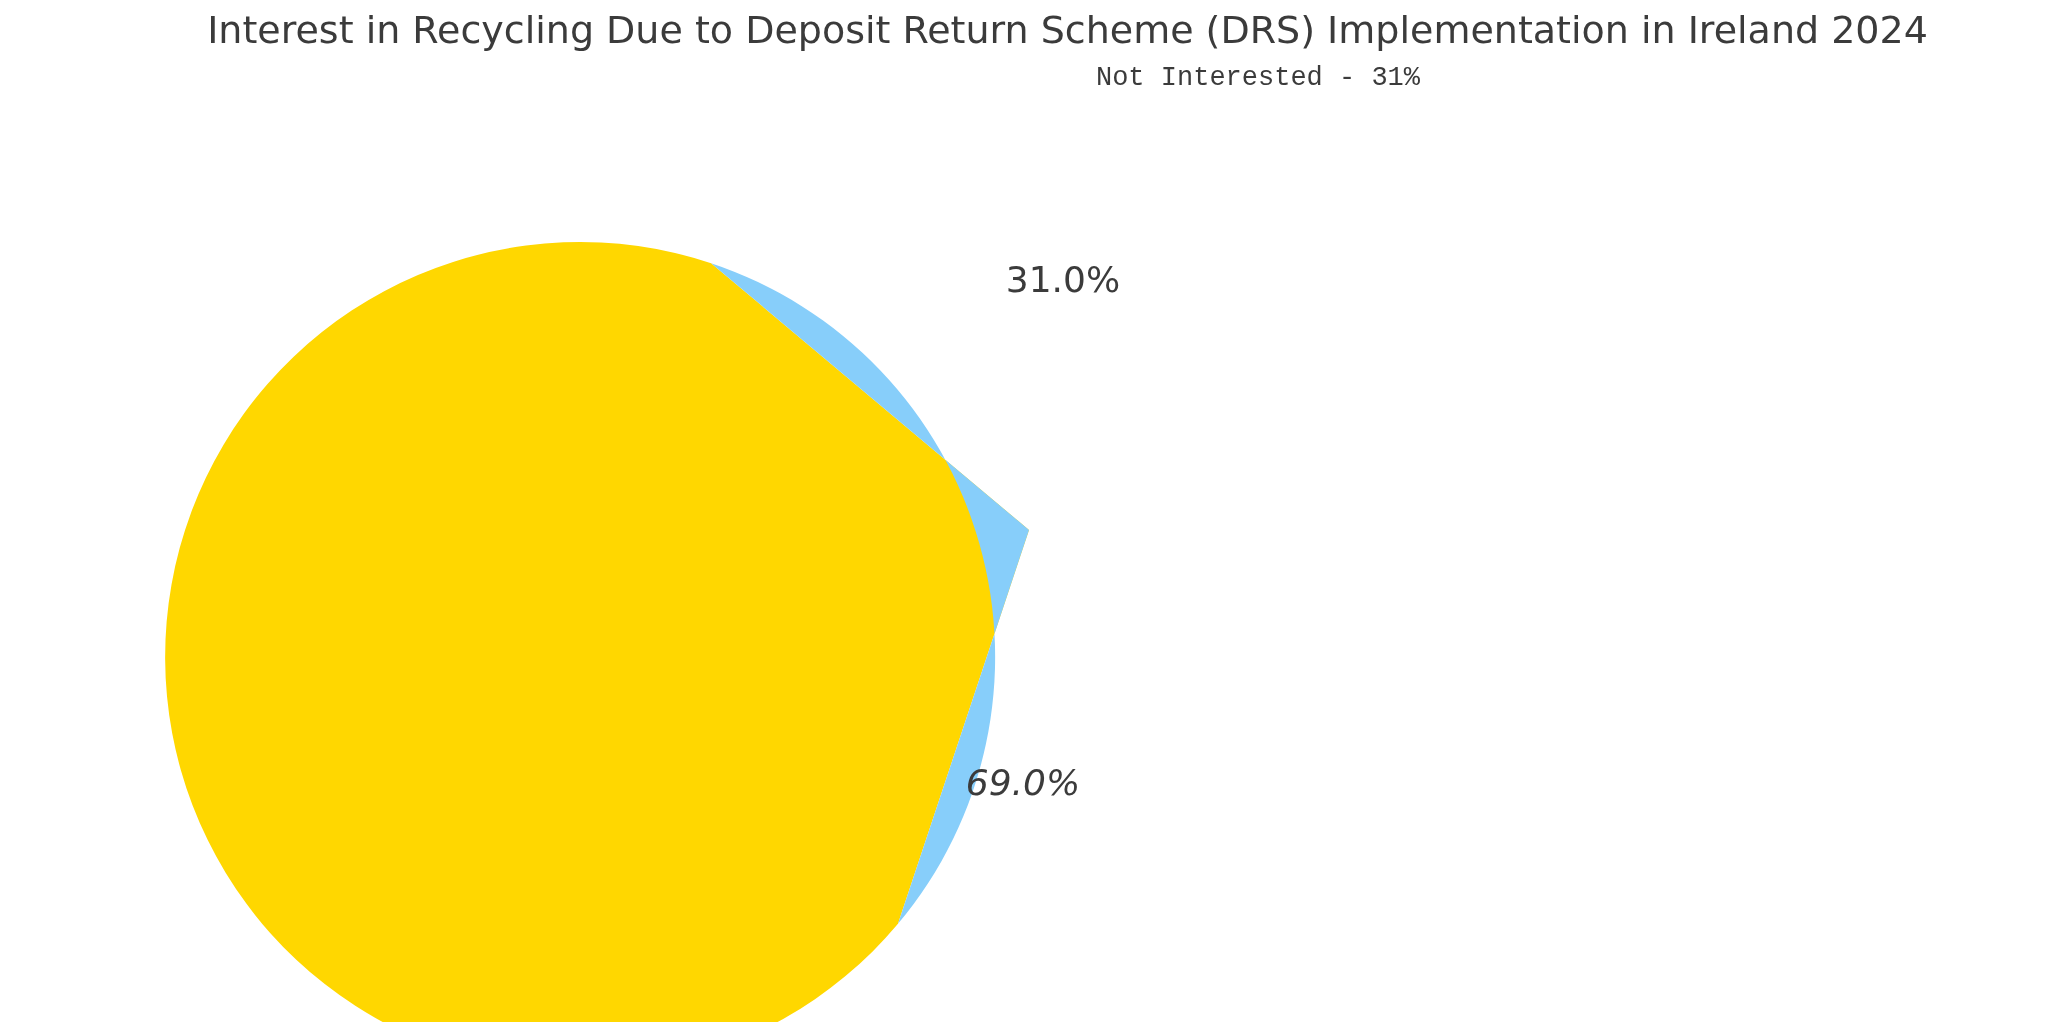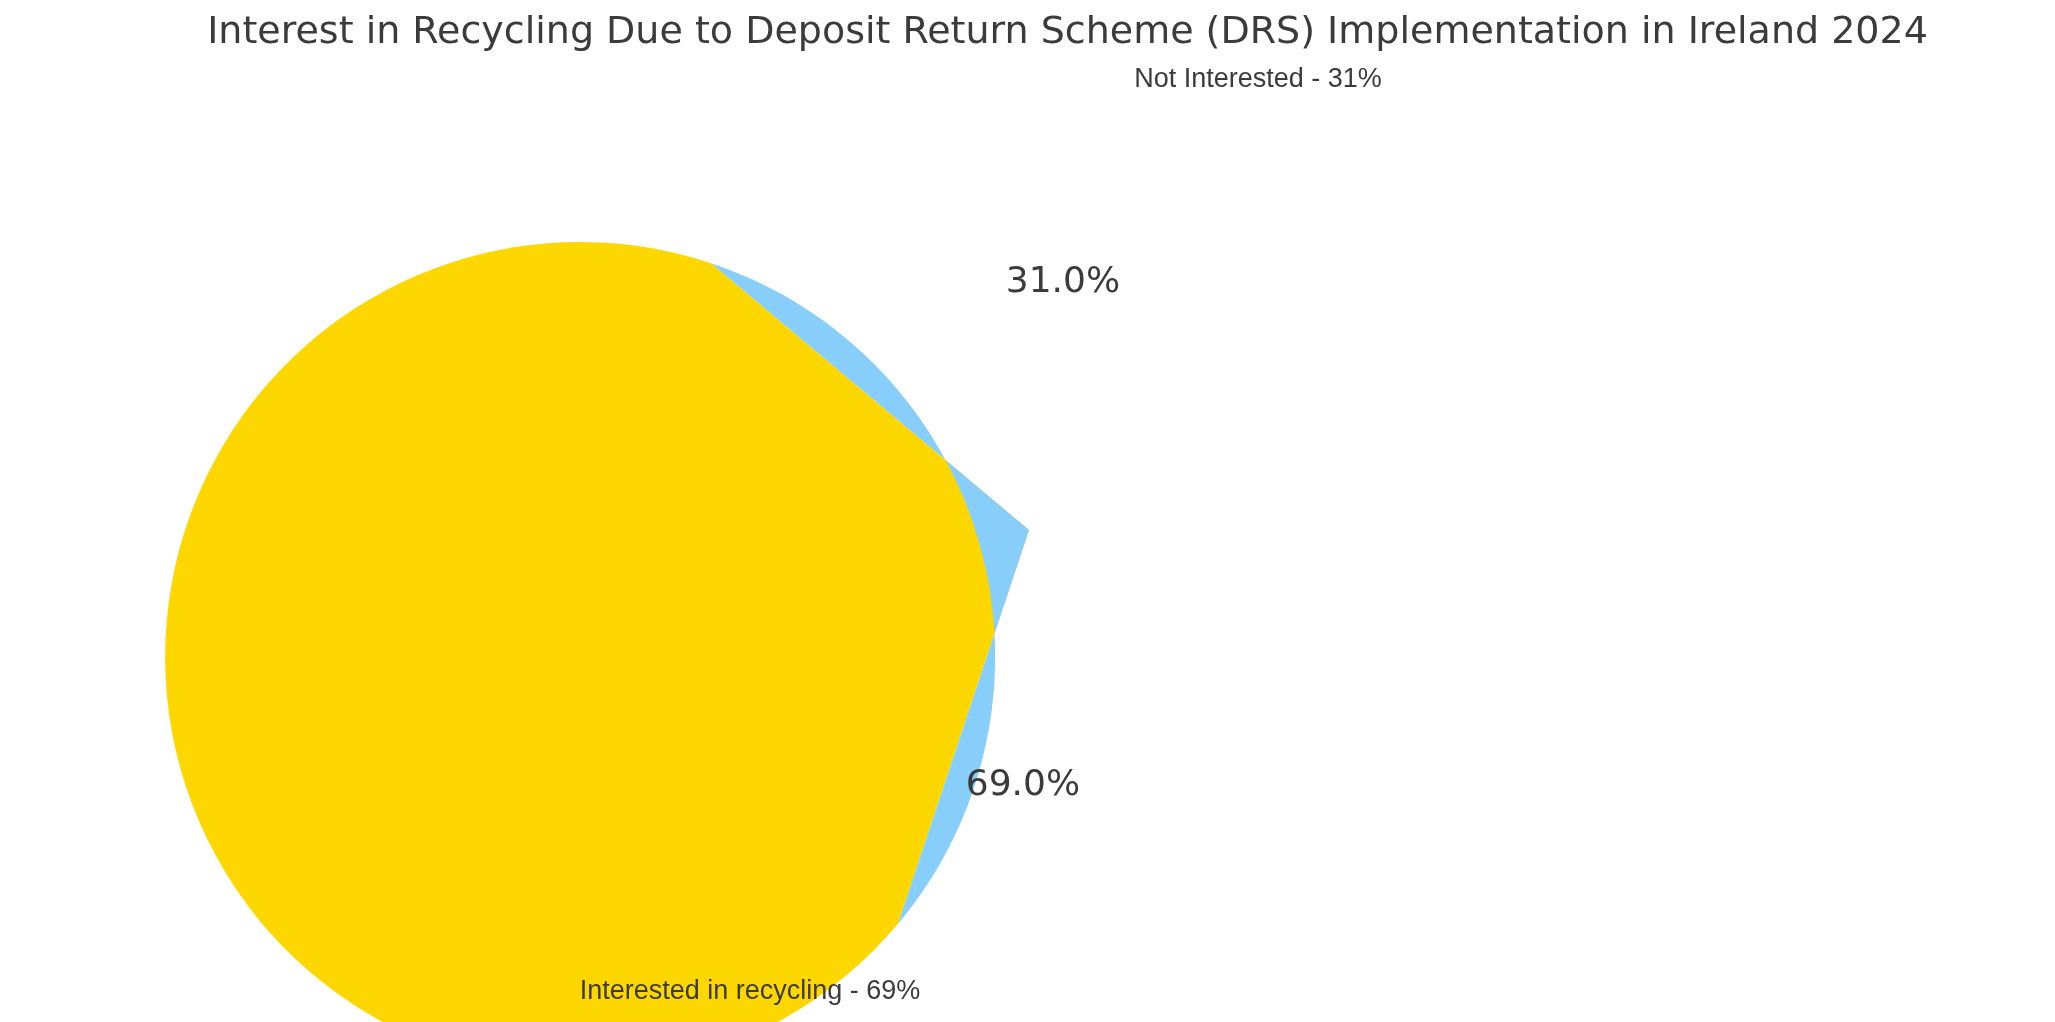--- a/index.html
+++ b/index.html
@@ -51,37 +51,38 @@
     white-space: nowrap;
     font-family: "DejaVu Sans", sans-serif;
   }
   .wedge-name-label {
     position: absolute;
     transform: translate(-50%, -50%);
     font-size: 27px;
     line-height: 27px;
     color: #3b3b3b;
     white-space: nowrap;
-    font-family: Liberation Sans, sans-serif;
+    font-family: Liberation Mono, monospace;
   }
   #label-not-interested {
     left: 1258px;
     top: 78px;
   }
   #label-interested {
     left: 750px;
     top: 990px;
   }
   #pct-blue {
     left: 1063px;
     top: 279px;
   }
   #pct-yellow {
     left: 1023px;
     top: 782px;
+    font-style: italic;
   }
 </style>
 </head>
 <body>
 
 <div id="figure">
 
   <div id="chart-title">Interest in Recycling Due to Deposit Return Scheme (DRS) Implementation in Ireland 2024</div>
 
   <svg id="pie-svg" viewBox="0 0 2055 1022">
@@ -90,15 +91,14 @@
 
     <path class="slice-path" id="slice-blue" fill="#87CEFA" d="M 1029 530 L 898.0 923.8 A 415 415 0 0 0 711.1 263.2 Z"></path>
   </svg>
 
   <div class="wedge-pct-label" id="pct-blue">31.0%</div>
 
   <div class="wedge-pct-label" id="pct-yellow">69.0%</div>
 
   <div class="wedge-name-label" id="label-not-interested">Not Interested - 31%</div>
 
-  <div class="wedge-name-label" id="label-interested">Interested in recycling - 69%</div>
 
 </div>
 
 </body></html>

